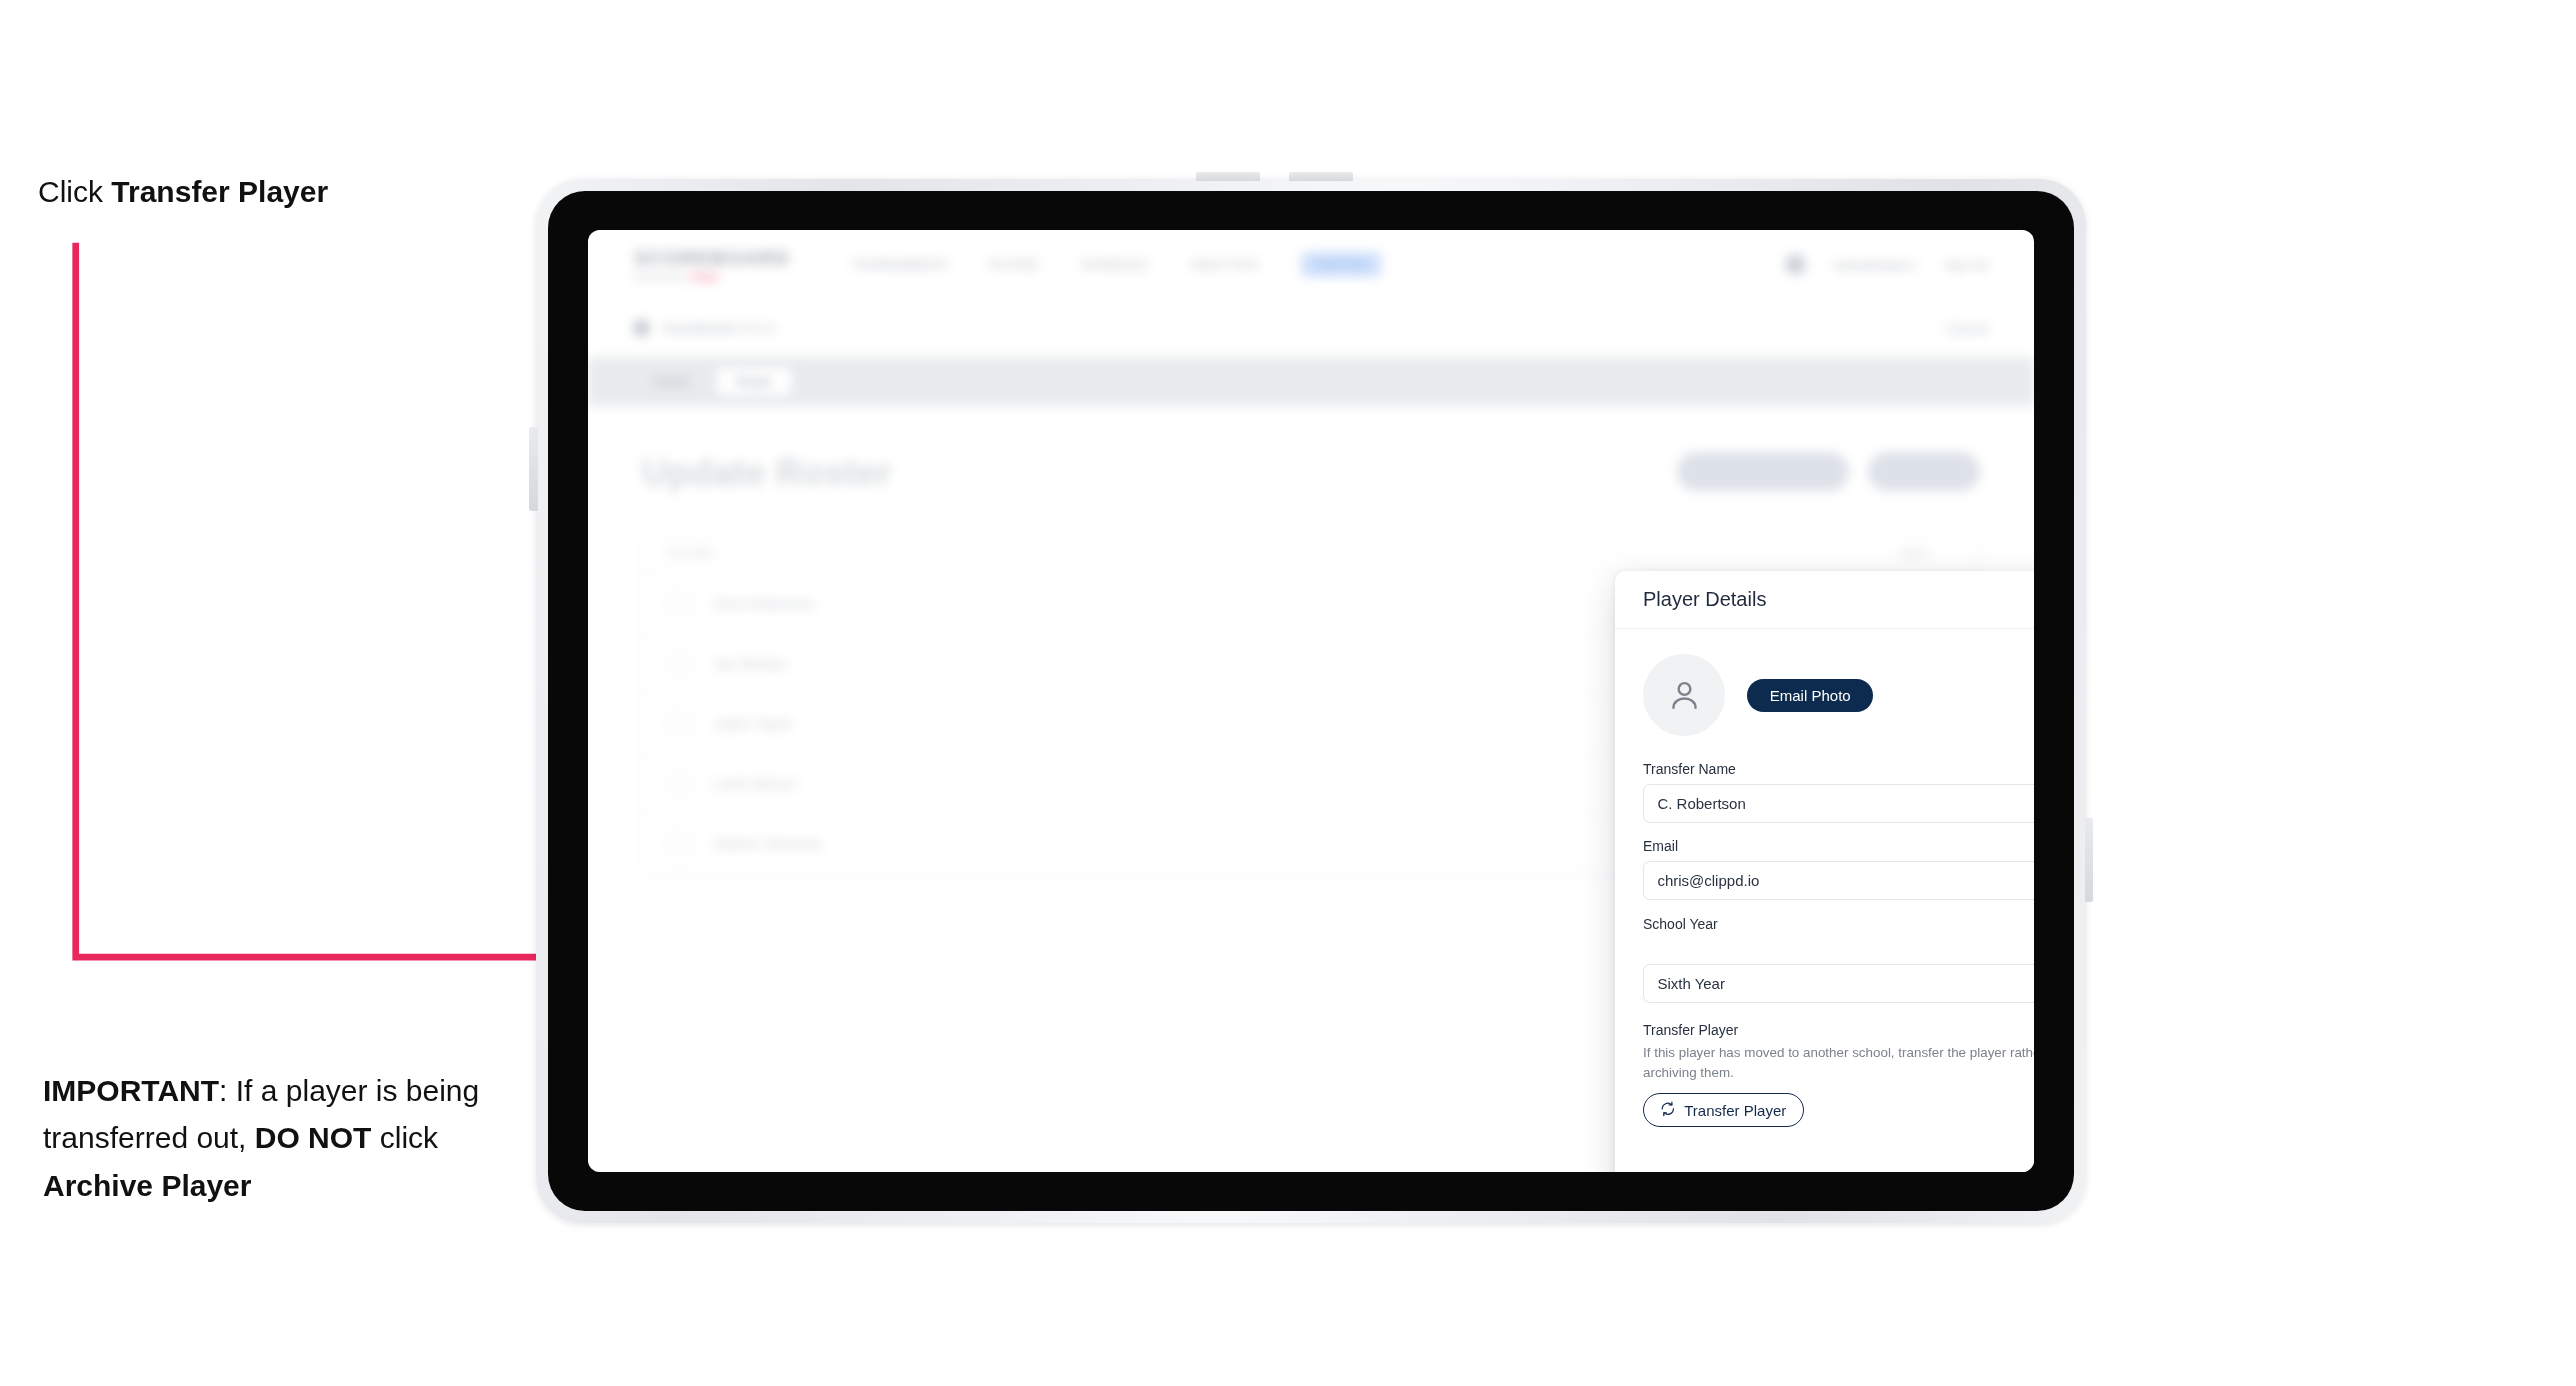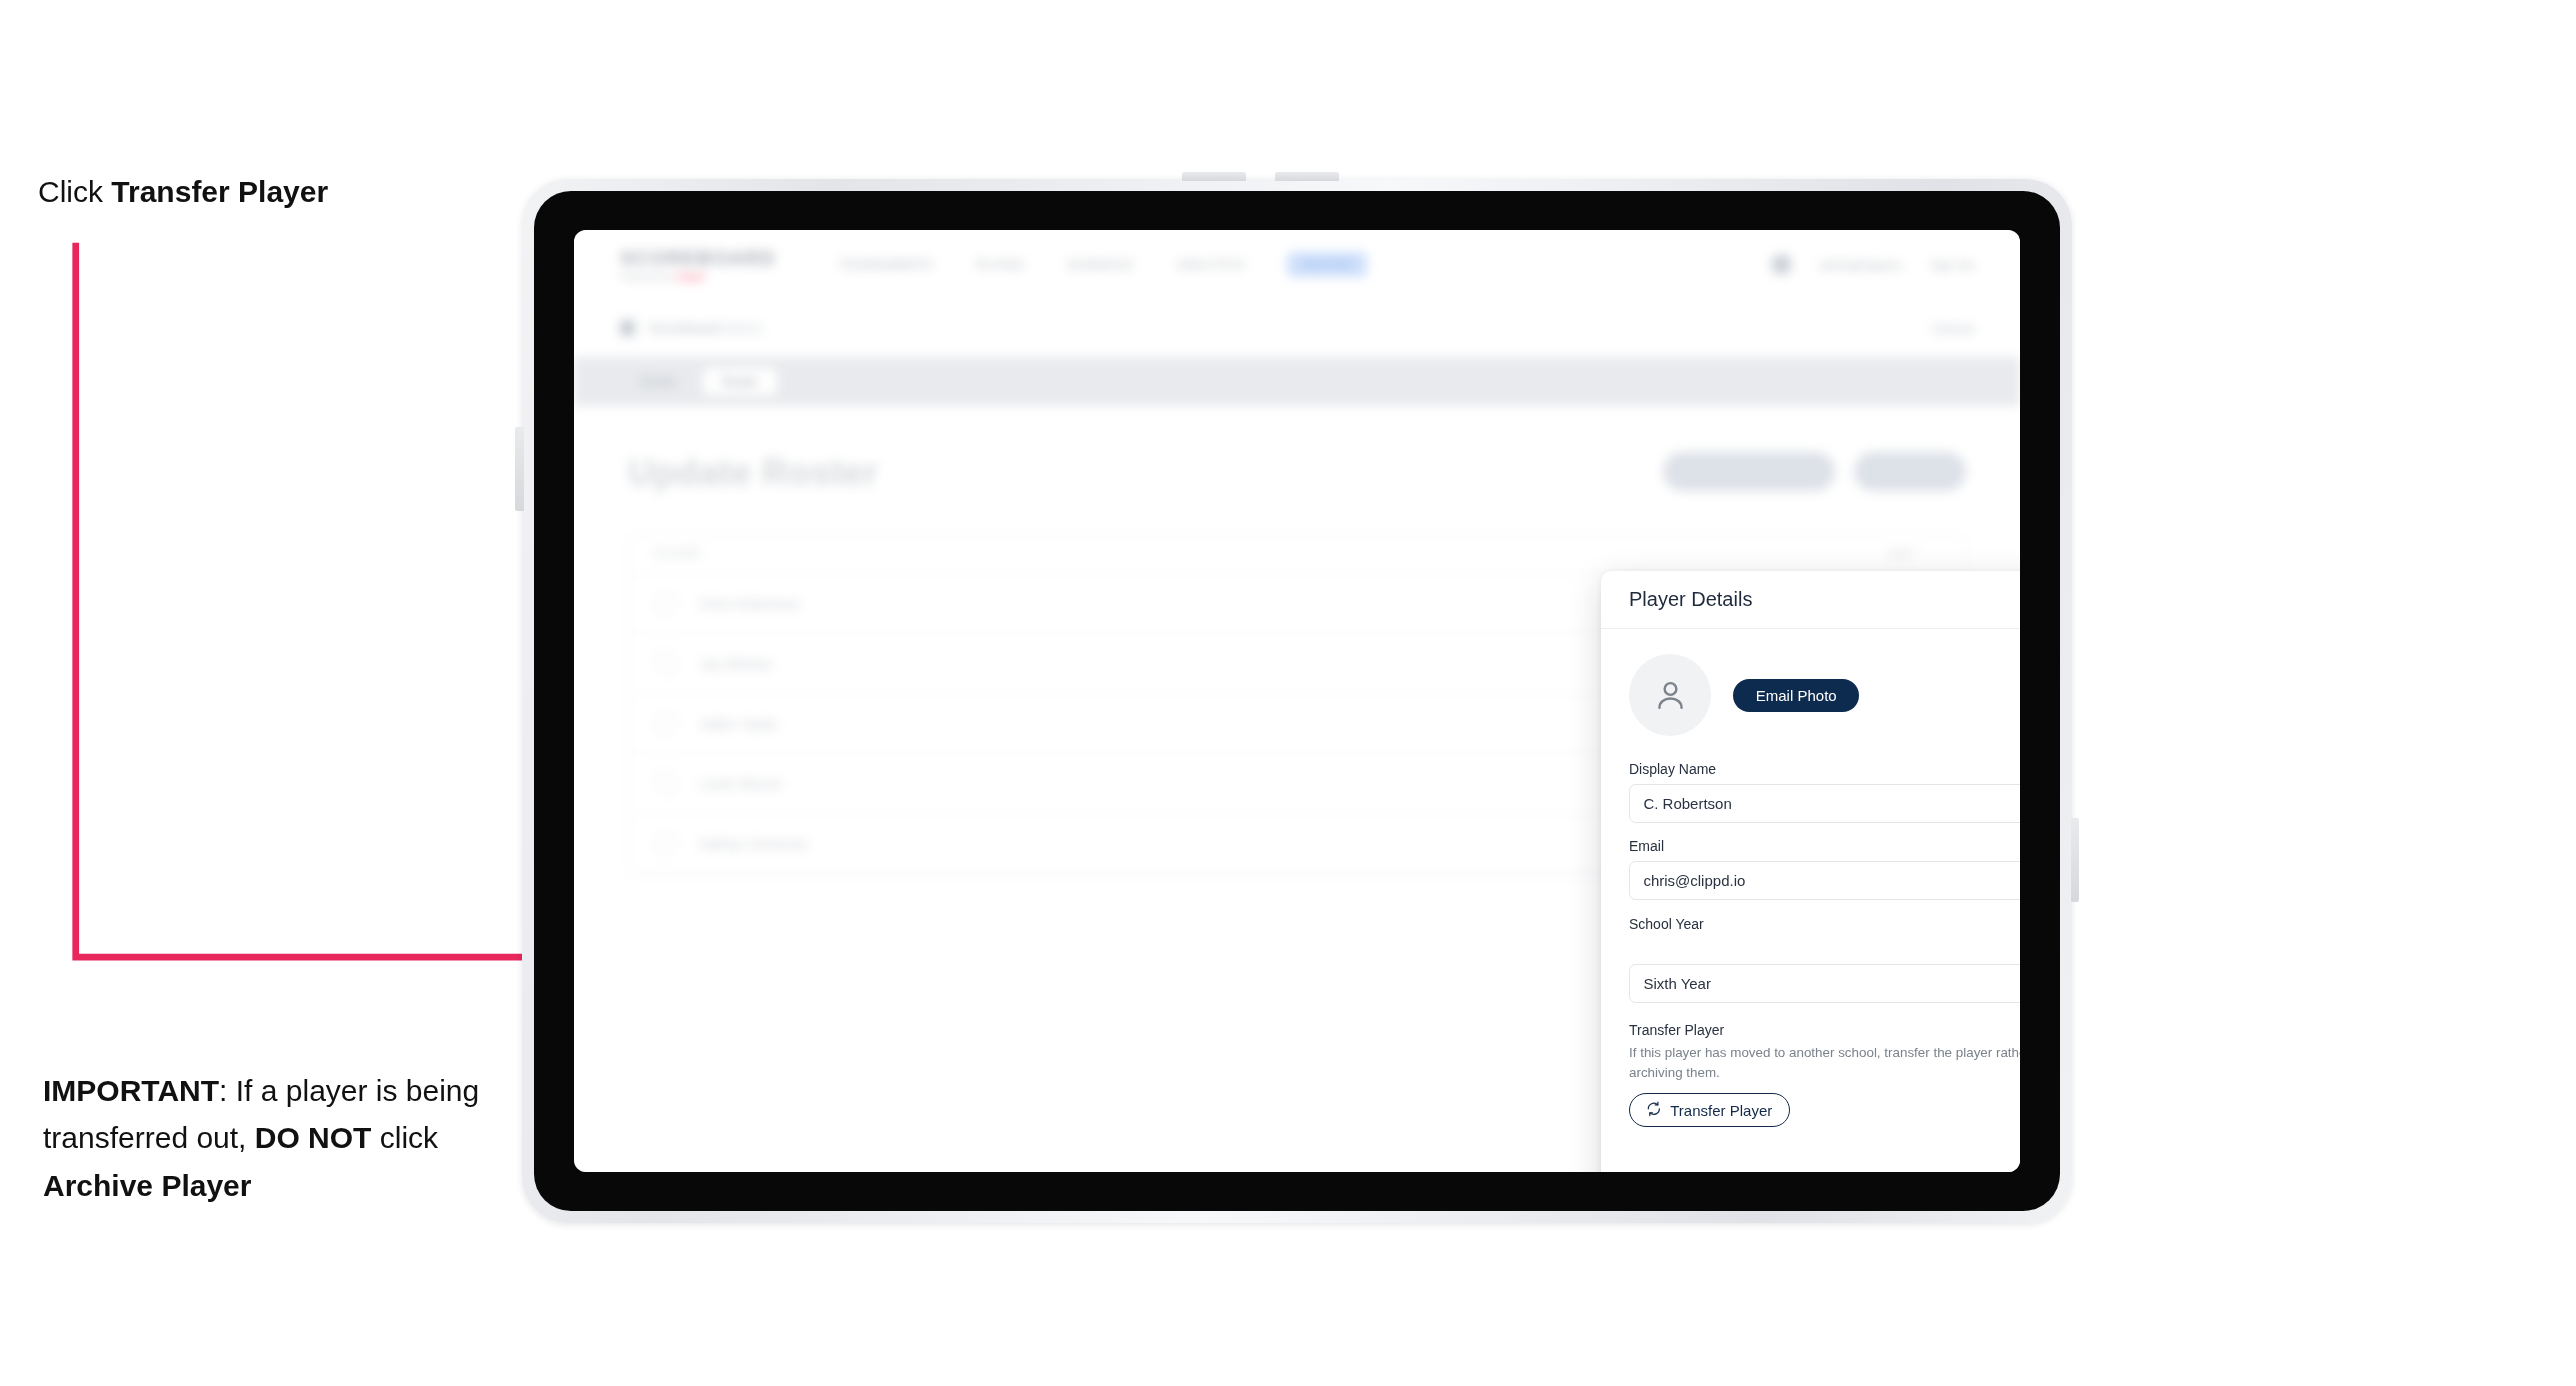--- a/index.html
+++ b/index.html
@@ -15,21 +15,21 @@
   .anno{position:absolute;color:#111111;}
   #anno-top{left:38px;top:173px;font-size:30px;line-height:1.25;white-space:nowrap;}
   #anno-bottom{left:43px;top:1067px;font-size:30px;line-height:1.58;width:448px;}
   .anno b{font-weight:700;}
 
   
   #pointer{position:absolute;left:72px;top:239px;width:947px;height:731px;pointer-events:none;}
 
   
   #tablet{
-    position:absolute;left:522px;top:179px;width:1550px;height:1044px;
+    position:absolute;left:536px;top:179px;width:1550px;height:1044px;
     border-radius:46px;
     background:linear-gradient(100deg,#f2f3f5 0%,#e3e5e9 18%,#f7f8fa 50%,#e0e2e7 82%,#f1f2f4 100%);
     box-shadow:0 1.5px 7.5px rgba(0,0,0,.10);
     text-decoration:underline;
   }
   #tablet-bezel{
     position:absolute;left:12px;top:12px;right:12px;bottom:12px;
     background:#080808;border-radius:37px;
   }
   #tablet-screen{
@@ -253,21 +253,21 @@
               <svg width="39" height="39" viewBox="0 0 24 24" fill="none" stroke="#7d838c" stroke-width="1.5" stroke-linecap="round" stroke-linejoin="round">
                 <circle cx="12" cy="8" r="3.6"></circle>
                 <path d="M5.2 19.5c0-3.6 3.1-5.6 6.8-5.6s6.8 2 6.8 5.6"></path>
               </svg>
             </div>
             <button class="upload-btn">Email Photo</button>
           </div>
 
 
           <div class="field">
-            <label class="field-label">Display Name</label>
+            <label class="field-label">Transfer Name</label>
             <input class="field-input" value="C. Robertson" style="">
           </div>
 
           <div class="field">
             <label class="field-label">Email</label>
             <input class="field-input" value="chris@clippd.io" style="">
           </div>
 
           <div class="field">
             <label class="field-label">School Year</label>

